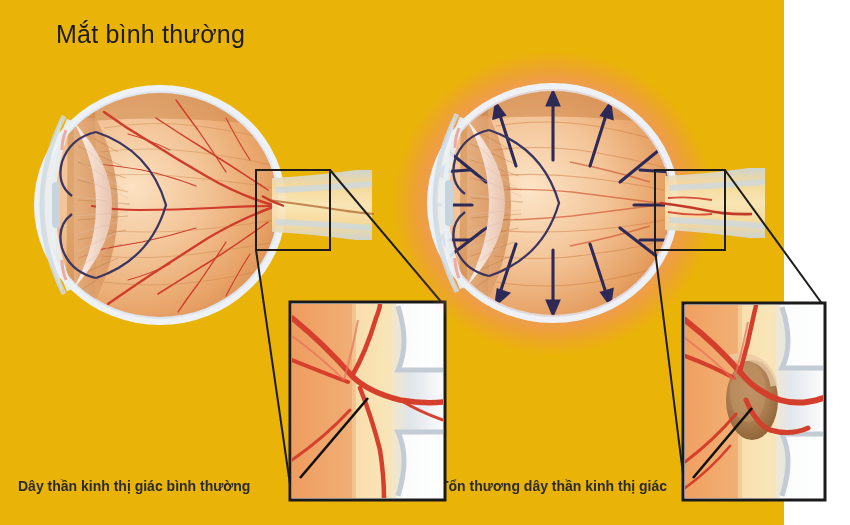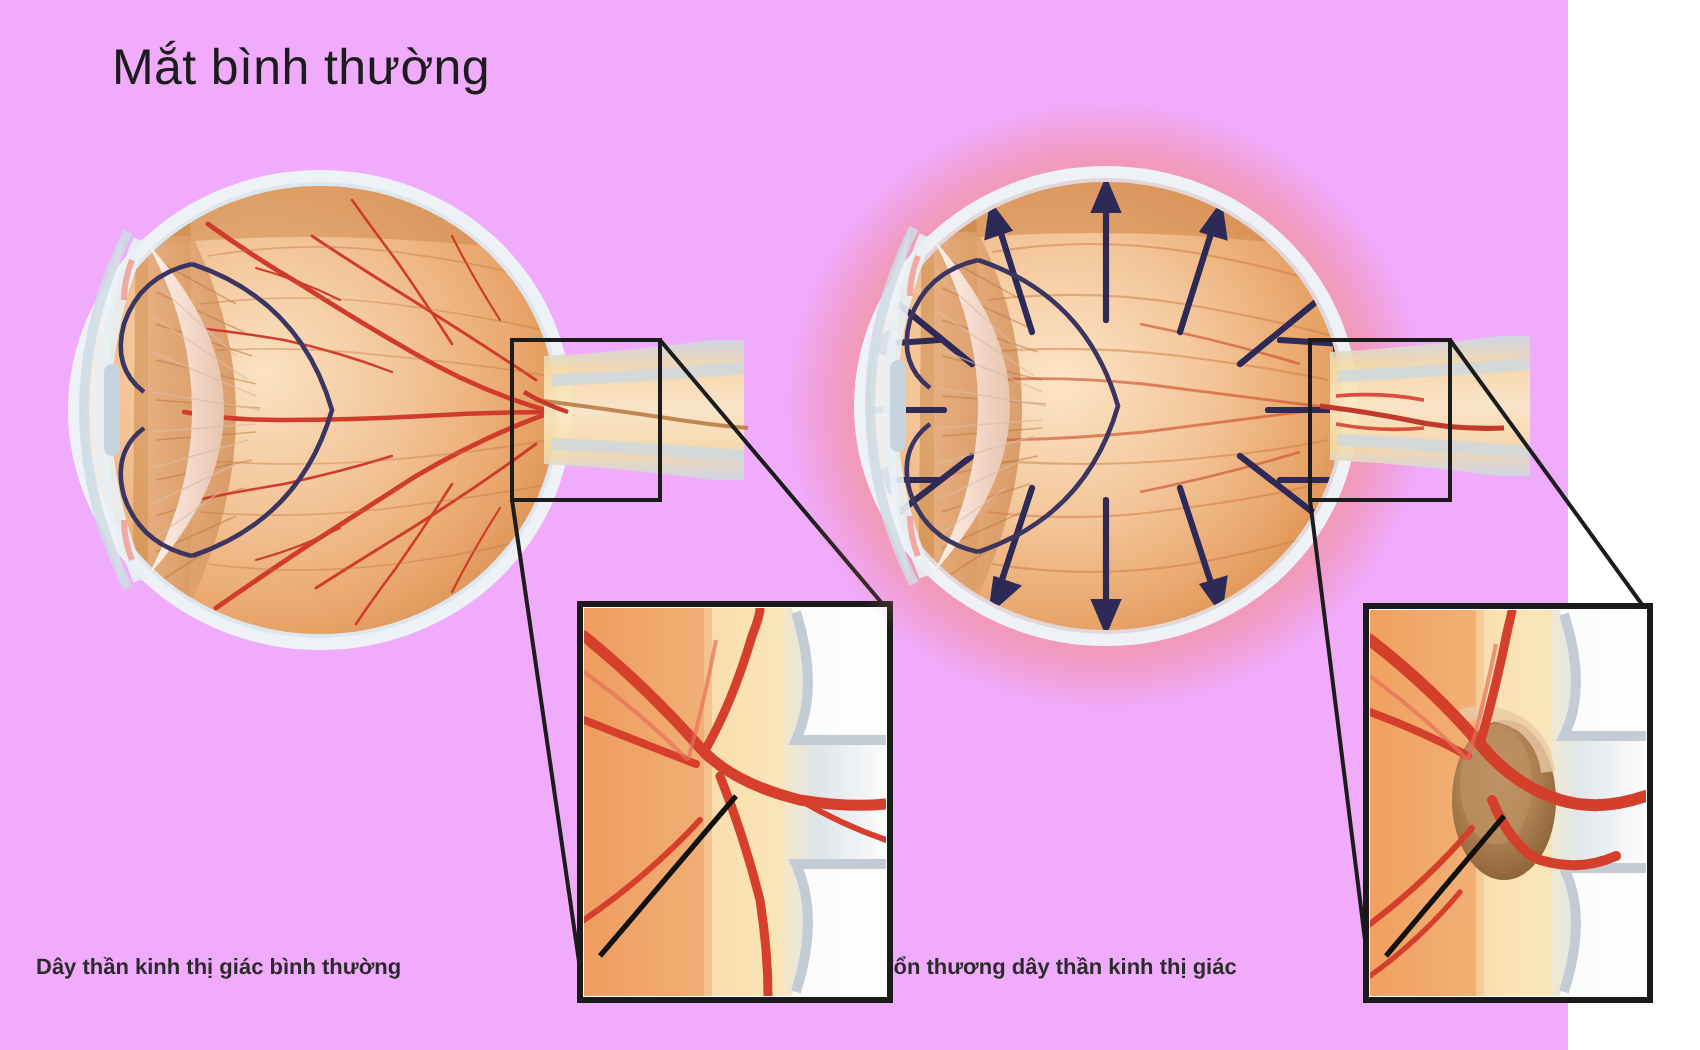--- a/index.html
+++ b/index.html
@@ -2,35 +2,35 @@
 <html><head>
 <meta charset="utf-8">
 <style>
   * { box-sizing: border-box; margin: 0; padding: 0; }
   html, body {
     width: 850px; height: 525px;
     background: #ffffff;
     font-family: "Liberation Sans", sans-serif;
     overflow: hidden;
   }
-  #stage { position: relative; width: 784px; height: 525px; background:#f0abfc; }
+  #stage { position: relative; width: 784px; height: 525px; background:#eab308; }
 
   .title {
     position: absolute;
     font-size: 25px;
     color: #1c1c1c;
     letter-spacing: .2px;
     white-space: nowrap;
   }
   #title-normal   { left: 56px;  top: 20px; }
   #title-glaucoma { left: 418px; top: 20px; }
 
   .caption {
     position: absolute;
-    font-size: 11px;
+    font-size: 14px;
     font-weight: bold;
     color: #2b2b2b;
     white-space: nowrap;
   }
   #caption-normal   { left: 18px;  top: 478px; }
   #caption-glaucoma { left: 440px; top: 478px; }
 
   .svg-layer { position:absolute; left:0; top:0; width:850px; height:525px; }
 </style>
 </head>

